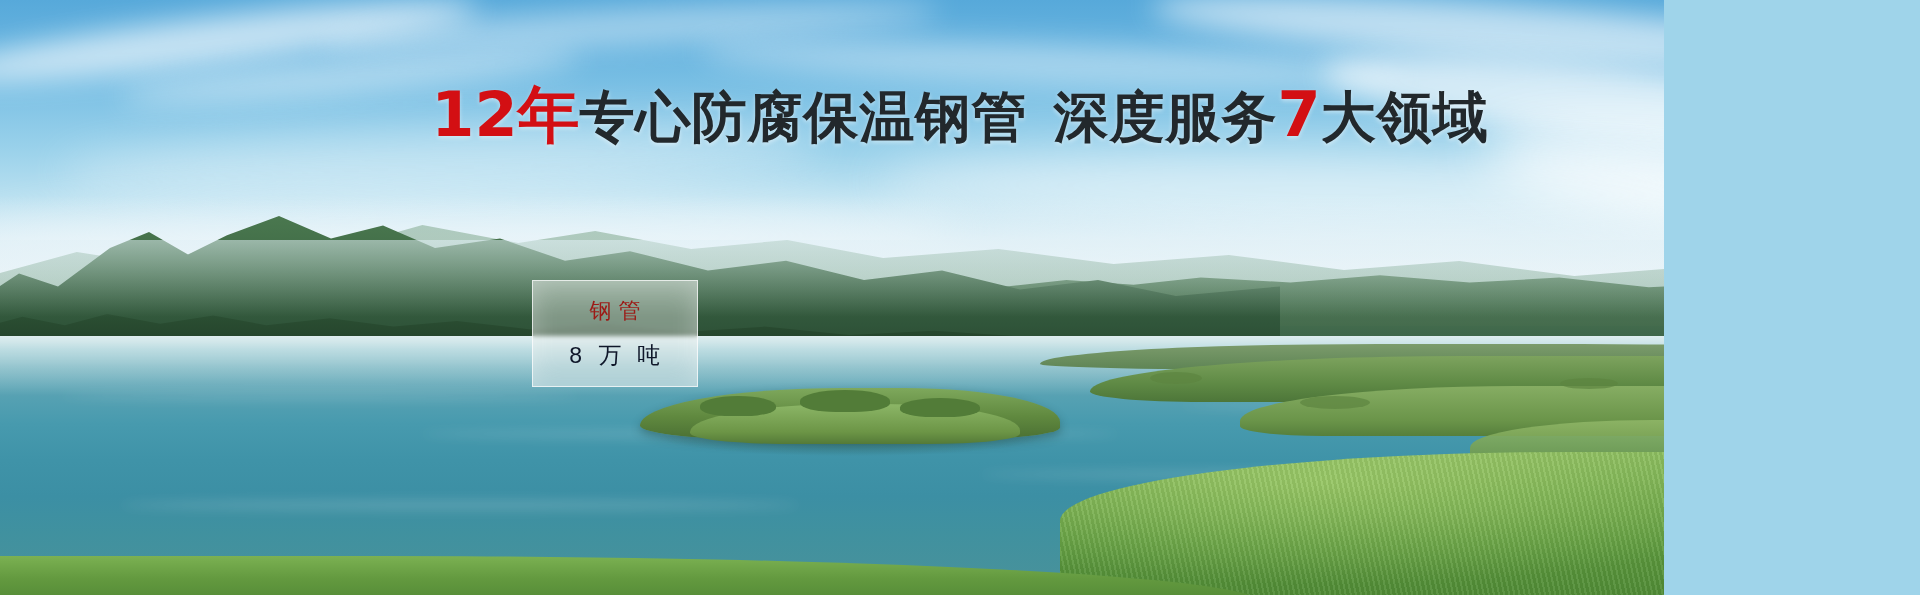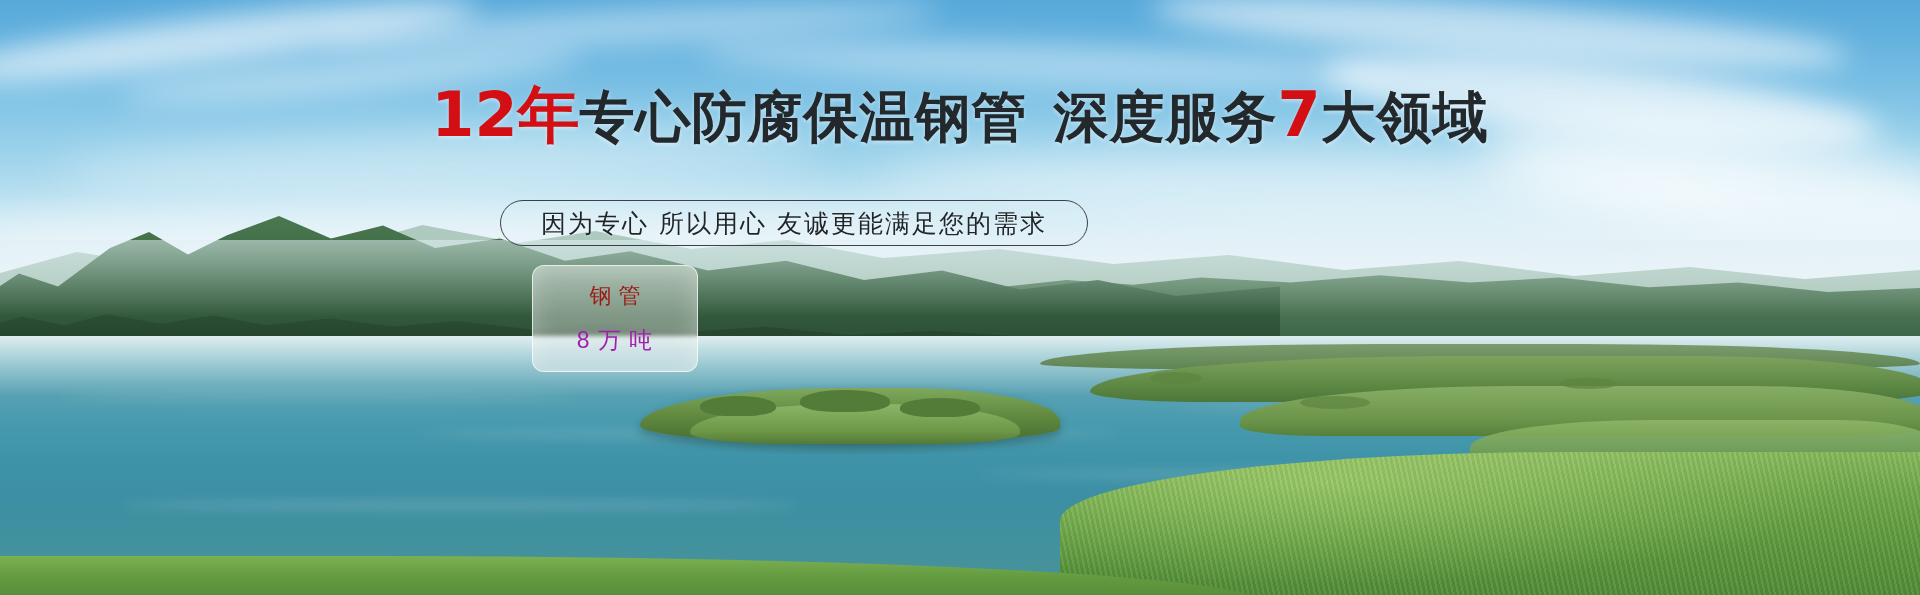--- a/index.html
+++ b/index.html
@@ -1,19 +1,19 @@
 <!DOCTYPE html>
 <html><head>
 <meta charset="utf-8">
 <style>
   * { margin:0; padding:0; box-sizing:border-box; }
   html,body { width:1920px; height:595px; overflow:hidden; }
   body { font-family:"Liberation Sans","DejaVu Sans",sans-serif; background:#9fd4ea; }
 
-  .banner { position:relative; width:1920px; height:595px; overflow:hidden; }
+  .banner { position:relative; width:1664px; height:595px; overflow:hidden; }
 
   
   .sky {
     position:absolute; left:0; top:0; width:1920px; height:300px;
     background:
       linear-gradient(to bottom,
         #57a9da 0%, #63b1de 12%, #79bfe4 28%, #97d0ea 48%,
         #b9e0f0 66%, #d6ecf5 82%, #e8f3f7 94%, #eef5f8 100%);
   }
   
@@ -169,35 +169,36 @@
     border:1.6px solid #3a4247; border-radius:24px;
     display:flex; align-items:center; justify-content:center;
     color:#1f2529; font-size:25px; letter-spacing:2px;
     font-family:"DejaVu Sans","Liberation Sans",sans-serif;
     text-shadow:0 1px 2px rgba(255,255,255,.5);
   }
 
   
   .cards { position:absolute; left:532px; top:265px; display:flex; gap:8px; }
   .card {
-    width:166px; height:107px; border-radius:12px;
+    width:166px; height:107px; border-radius:0;
     border:1px solid rgba(255,255,255,.75);
     background:rgba(235,238,235,.42);
     backdrop-filter:blur(2px);
     display:flex; flex-direction:column; align-items:center; justify-content:center;
     box-shadow:inset 0 0 26px rgba(255,255,255,.3);
+    margin-top:15px;
   }
   .card .c-label {
     color:#9d1a16; font-size:22px; letter-spacing:7px; text-indent:7px;
     font-family:"DejaVu Sans","Liberation Sans",sans-serif;
     margin-bottom:14px;
   }
   .card .c-value {
-    color:#a21caf; font-size:23px; letter-spacing:1px;
-    font-family:Liberation Sans, sans-serif;
+    color:#0f172a; font-size:23px; letter-spacing:1px;
+    font-family:Liberation Mono, monospace;
   }
   .card .c-value sup { font-size:13px; vertical-align:super; }
 </style>
 </head>
 <body>
 
 <div class="banner">
 
   <div class="sky"></div>
   <div class="cloud cl1"></div>
@@ -243,23 +244,20 @@
   <div class="island-tuft" style="left:900px;top:398px;width:80px;height:19px;"></div>
 
   <div class="grass"></div>
   <div class="grass-tex"></div>
   <div class="grass-left"></div>
 
   <div class="headline">
     <span class="hl-red">12</span><span class="hl-red">年</span><span class="hl-dark">专心防腐保温钢管</span><span class="hl-gap"></span><span class="hl-dark">深度服务</span><span class="hl-red">7</span><span class="hl-dark">大领域</span>
   </div>
 
-  <div class="pill">
-    <span>因为专心 所以用心 友诚更能满足您的需求</span>
-  </div>
 
   <div class="cards">
 
     <div class="card">
       <div class="c-label">钢管</div>
       <div class="c-value">
         <span>8 万 吨</span>
       </div>
     </div>
 

